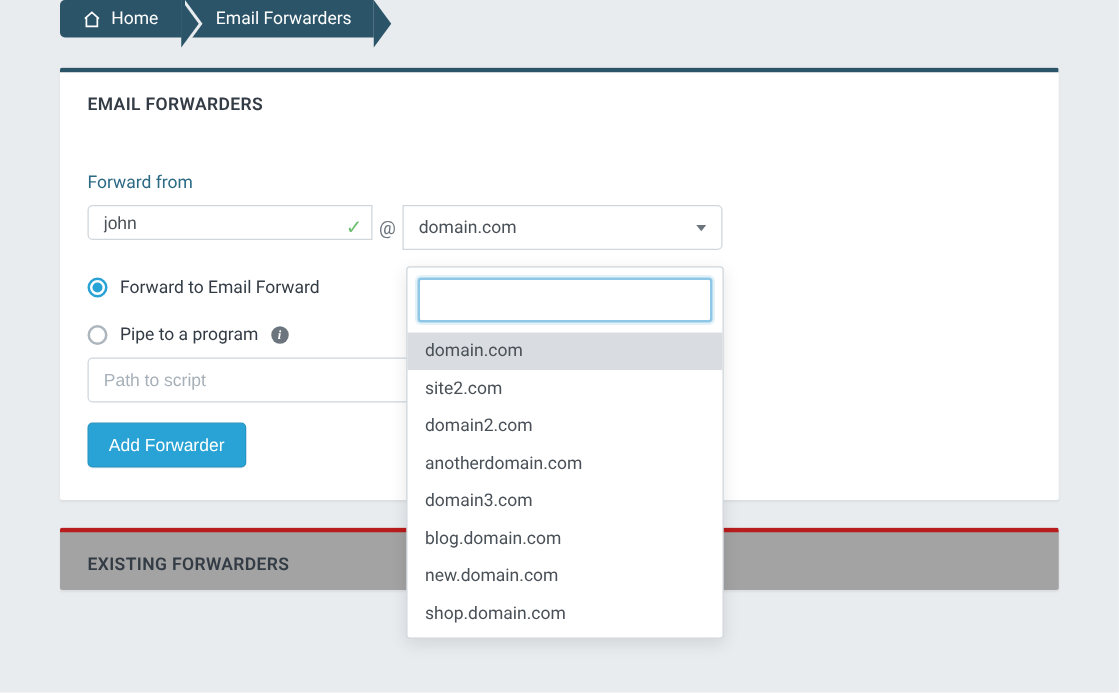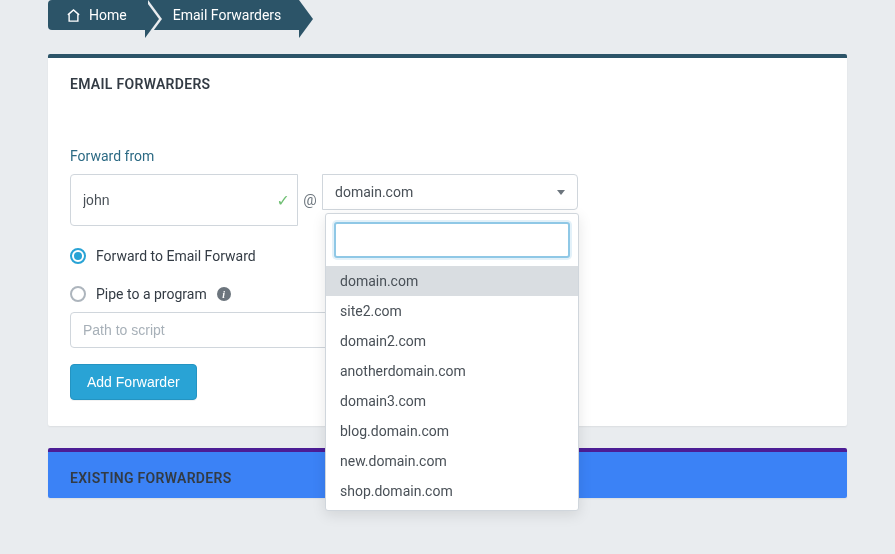--- a/index.html
+++ b/index.html
@@ -71,34 +71,34 @@
       font-weight: 600;
       letter-spacing: 0.3px;
       color: #333b44;
     }
     .panel-body {
       padding: 10px 22px 26px 22px;
     }
     .section-label {
       color: #2c6a84;
       font-size: 14px;
-      margin: 34px 0 10px 0;
+      margin: 24px 0 10px 0;
     }
     .from-row {
       display: flex;
       align-items: stretch;
       max-width: 508px;
     }
     .from-input-wrap {
       position: relative;
       flex: 0 0 228px;
     }
     .from-input {
       width: 100%;
-      height: 52px;
+      height: 28px;
       border: 1px solid #d0d6dc;
       border-radius: 4px 0 0 4px;
       padding: 6px 50px 6px 12px;
       font-size: 14px;
       color: #495057;
       outline: none;
     }
     .from-check {
       position: absolute;
       right: 8px;
@@ -182,23 +182,23 @@
       background: #29a3d5;
       color: #fff;
       border: 1px solid #2494c2;
       border-radius: 4px;
       padding: 9px 16px;
       font-size: 14px;
       cursor: pointer;
       box-shadow: 0 1px 0 rgba(0,0,0,0.05);
     }
     .panel2 {
-      background: #3b82f6;
+      background: #a3a3a3;
       margin: 22px 48px 0 48px;
-      border-top: 4px solid #4c1d95;
+      border-top: 4px solid #b91c1c;
       border-radius: 2px;
       box-shadow: 0 1px 2px rgba(0,0,0,0.06);
       padding: 0;
     }
     .panel2-title {
       padding: 18px 22px 12px 22px;
       font-size: 14px;
       font-weight: 600;
       letter-spacing: 0.3px;
       color: #333b44;

